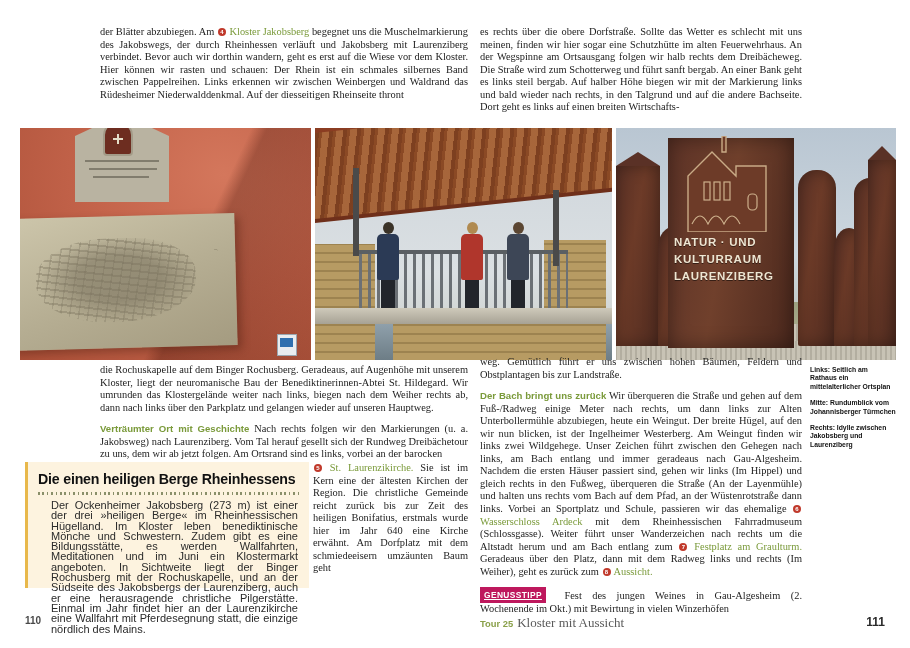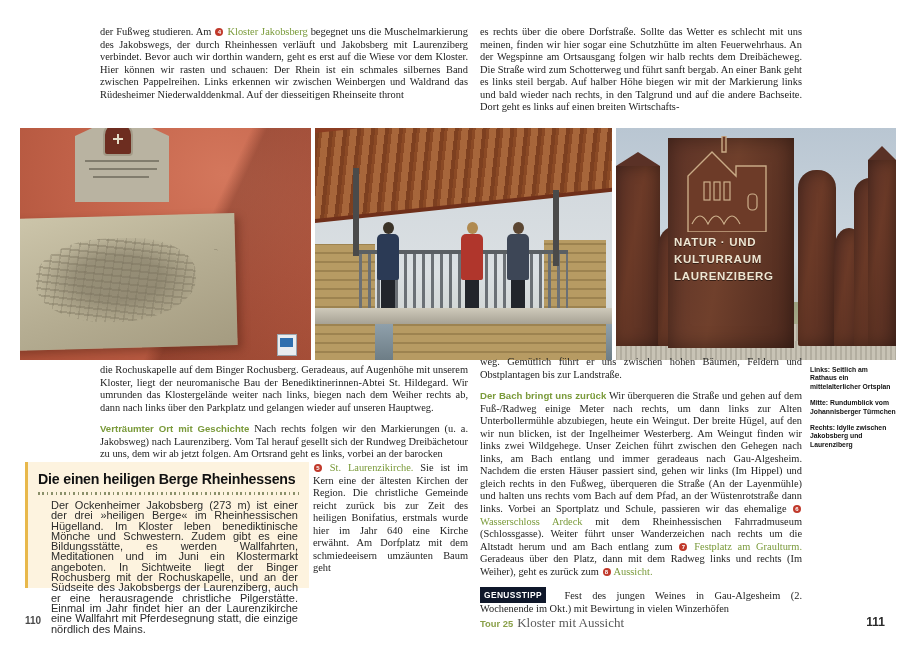--- a/index.html
+++ b/index.html
@@ -230,25 +230,25 @@
     position:absolute;left:810px;top:366px;width:86px;
     font-family:"Liberation Sans", sans-serif;
     font-size:6.8px;line-height:8.4px;font-weight:bold;color:#111;
   }
   #captions p{margin:0 0 8px 0;}
 
   
   .tipbox{margin-top:9px;}
   .tip-tag{
     display:inline-block;
-    background:#0f172a;color:#ffffff;
+    background:#be185d;color:#ffffff;
     font-family:"Liberation Sans", sans-serif;
     font-size:8.4px;font-weight:bold;letter-spacing:.4px;
     padding:1.5px 4px 1.5px 4px;
-    margin-right:8px;vertical-align:1px;
+    margin-right:8px;vertical-align:1px;text-decoration:underline;
   }
 
   
   #footer-left{
     position:absolute;left:25px;top:615px;
     font-family:"Liberation Sans", sans-serif;
     font-size:10px;font-weight:bold;color:#4a4a4a;
   }
   #footer-right{
     position:absolute;right:25px;top:615px;
@@ -265,21 +265,21 @@
     font-size:13px;margin-left:4px;
   }
   .spacer{height:9px;}
 </style>
 </head>
 <body>
 
 <div class="page">
 
   <div id="col-left-top" class="body-text">
-    <span>der Fußweg studieren. Am</span>
+    <span>der Blätter abzubiegen. Am</span>
     <span class="marker">4</span>
     <span class="poi">Kloster Jakobsberg</span>
     <span>begegnet uns die Muschelmarkierung des Jakobswegs, der durch Rheinhessen verläuft und Jakobsberg mit Laurenziberg verbindet. Bevor auch wir dorthin wandern, geht es erst auf die Wiese vor dem Kloster. Hier können wir rasten und schauen: Der Rhein ist ein schmales silbernes Band zwischen Pappelreihen. Links erkennen wir zwischen Weinbergen und Waldrand das Rüdesheimer Niederwalddenkmal. Auf der diesseitigen Rheinseite thront</span>
   </div>
 
   <div id="col-right-top" class="body-text">es rechts über die obere Dorfstraße. Sollte das Wetter es schlecht mit uns meinen, finden wir hier sogar eine Schutzhütte im alten Feuerwehrhaus. An der Wegspinne am Ortsausgang folgen wir halb rechts dem Dreibächeweg. Die Straße wird zum Schotterweg und führt sanft bergab. An einer Bank geht es links steil bergab. Auf halber Höhe biegen wir mit der Markierung links und bald wieder nach rechts, in den Talgrund und auf die andere Bachseite. Dort geht es links auf einen breiten Wirtschafts-</div>
 
   <div id="photo-band">
 
     <div class="photo" id="photo-left">
@@ -358,21 +358,21 @@
       <div class="panel" style="left:238px;width:34px;height:168px;border-radius:16px 16px 2px 2px;"></div>
       <div class="panel spike" style="--hw:14px;right:0;width:28px;height:186px;"></div>
     </div>
   </div>
 
   <div id="col-left-mid" class="body-text">
     <div>die Rochuskapelle auf dem Binger Rochusberg. Geradeaus, auf Augenhöhe mit unserem Kloster, liegt der neuromanische Bau der Benediktinerinnen-Abtei St. Hildegard. Wir umrunden das Klostergelände weiter nach links, biegen nach dem Weiher rechts ab, dann nach links über den Parkplatz und gelangen wieder auf unseren Hauptweg.</div>
     <div class="spacer"></div>
     <div>
       <span class="lead">Verträumter Ort mit Geschichte</span>
-      <span>Nach rechts folgen wir den Markierungen (u. a. Jakobsweg) nach Laurenziberg. Vom Tal herauf gesellt sich der Rundweg Dreibächetour zu uns, dem wir ab jetzt folgen. Am Ortsrand geht es links, vorbei an der barocken</span>
+      <span>Nach rechts folgen wir den Markierungen (u. a. Jakobsweg) nach Laurenziberg. Vom Tal herauf gesellt sich der Rundweg Dreibächetour zu uns, dem wir ab jetzt folgen. Am Ortsrand sind es links, vorbei an der barocken</span>
     </div>
   </div>
 
   <div id="col-left-narrow" class="body-text">
     <span class="marker">5</span>
     <span class="poi">St. Laurenzikirche.</span>
     <span>Sie ist im Kern eine der ältesten Kirchen der Region. Die christliche Gemeinde reicht zurück bis zur Zeit des heiligen Bonifatius, erstmals wurde hier im Jahr 640 eine Kirche erwähnt. Am Dorfplatz mit dem schmiedeeisern umzäunten Baum geht</span>
   </div>
 
   <div id="info-box">

